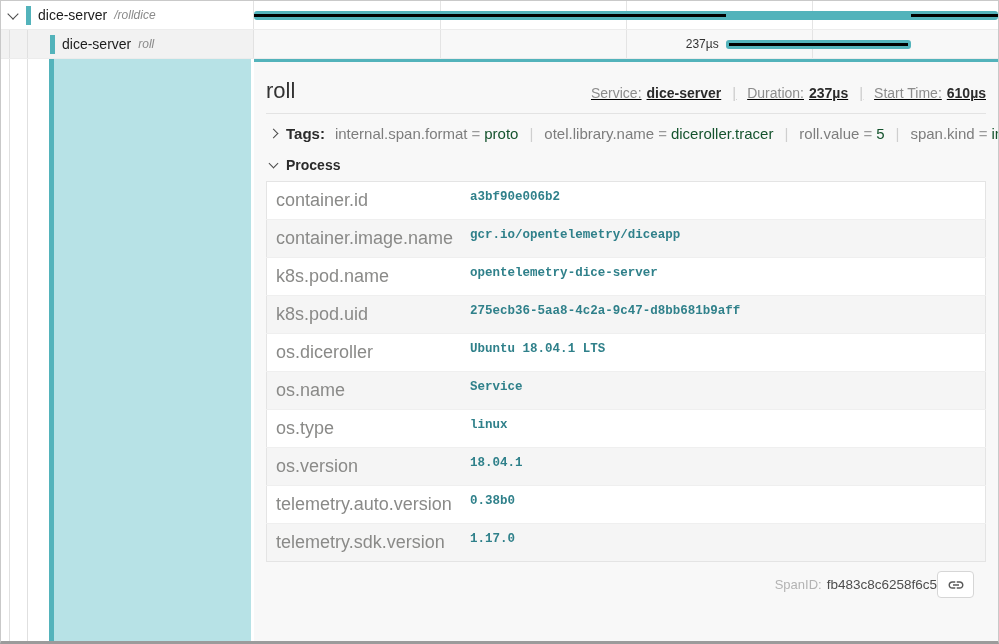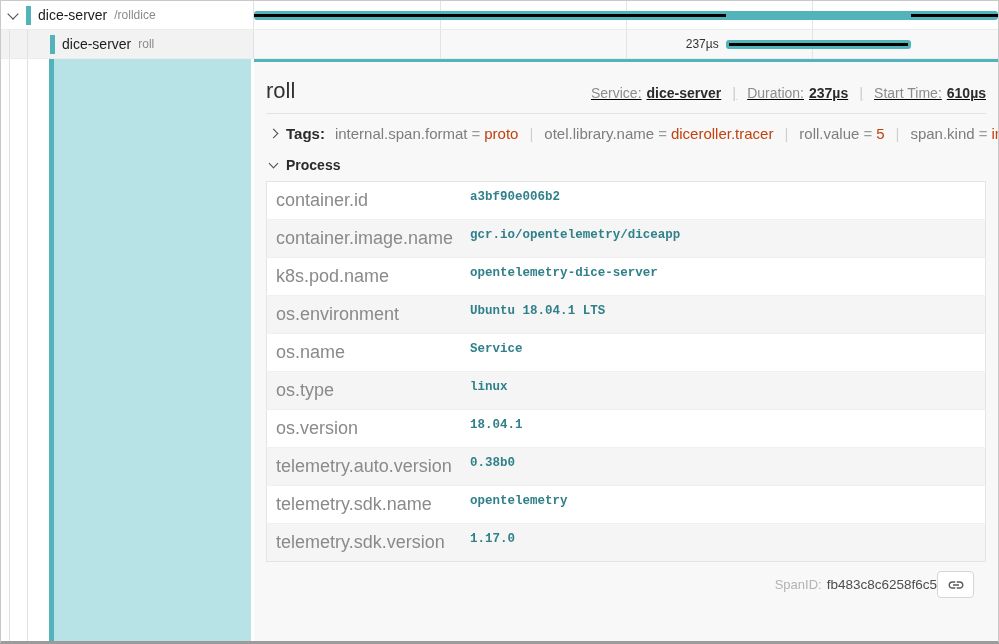--- a/index.html
+++ b/index.html
@@ -18,21 +18,21 @@
   
   .span-row { display:flex; height:29px; border-bottom:1px solid #ececec; }
   .name-col {
     width:253px; position:relative; flex:none;
     border-right:1px solid #e2e2e2;
     display:flex; align-items:center; overflow:hidden;
   }
   .row-selected .name-col { background:#f2f2f2; }
   .row-selected .timeline-cell { background:#f8f8f8; }
   .svc-name { font-size:14px; font-weight:500; color:#1c1c1c; margin-left:7px; white-space:nowrap; }
-  .op-name  { font-size:12px; color:#8a8a8a; margin-left:7px; white-space:nowrap; }
+  .op-name  { font-size:12px; color:#8a8a8a; margin-left:7px; white-space:nowrap;font-style:italic; }
   .mini-bar { width:5px; height:19px; flex:none; }
   .chev { display:inline-block; border-right:1.6px solid #4a4a4a; border-bottom:1.6px solid #4a4a4a; flex:none; }
   .chev-tree  { width:8px; height:8px; transform:rotate(45deg); margin:-3px 0 0 8px; }
   .row1 .mini-bar { margin-left:9px; }
   .row2 .mini-bar { margin-left:49px; }
   .guide { position:absolute; top:0; bottom:0; width:1px; background:#e0e0e0; }
 
   .timeline-cell { flex:1; position:relative; background:#fff; }
   .gridline { position:absolute; top:0; bottom:0; width:1px; background:#e4e4e4; }
   .span-bar { position:absolute; top:10px; height:9px; border-radius:3px; }
@@ -56,21 +56,21 @@
   .ov-value { color:#2b2b2b; font-weight:bold; margin-left:5px; }
   .ov-div { color:#ccc; margin:0 11px; font-size:15px; }
   .header-rule { border-bottom:1px solid #e3e3e3; }
 
   .tags-row { display:flex; align-items:center; padding:11px 0 5px 2px; font-size:15px; cursor:pointer; }
   .chev-right { width:7px; height:7px; transform:rotate(-45deg); margin:0 0 0 2px; }
   .chev-down  { width:7px; height:7px; transform:rotate(45deg); margin:-3px 0 0 2px; }
   .tags-label { font-weight:bold; color:#2b2b2b; margin:0 10px 0 9px; }
   .tag-key { color:#7d7d7d; }
   .tag-eq  { color:#9a9a9a; margin:0 4px; }
-  .tag-val { color:#c2410c; }
+  .tag-val { color:#14532d; }
   .tag-div { color:#cfcfcf; margin:0 11px; }
 
   .process-row { display:flex; align-items:center; padding:10px 0 8px 2px; cursor:pointer; }
   .process-label { font-weight:bold; color:#2b2b2b; font-size:14px; margin-left:9px; }
 
   table.kv {
     width:100%; border-collapse:collapse;
     border:1px solid #e4e4e4; background:#fff;
   }
   table.kv tr:nth-child(even) { background:#f5f5f5; }
@@ -173,42 +173,42 @@
             </tr>
             <tr>
               <td class="kv-key">container.image.name</td>
               <td class="kv-val" style="color: rgb(47, 128, 138);">gcr.io/opentelemetry/diceapp</td>
             </tr>
             <tr>
               <td class="kv-key">k8s.pod.name</td>
               <td class="kv-val" style="color: rgb(47, 128, 138);">opentelemetry-dice-server</td>
             </tr>
             <tr>
-              <td class="kv-key">os.environment</td>
+              <td class="kv-key">k8s.pod.uid</td>
+              <td class="kv-val" style="color: rgb(47, 128, 138);">275ecb36-5aa8-4c2a-9c47-d8bb681b9aff</td>
+            </tr>
+            <tr>
+              <td class="kv-key">os.diceroller</td>
               <td class="kv-val" style="color: rgb(47, 128, 138);">Ubuntu 18.04.1 LTS</td>
             </tr>
             <tr>
               <td class="kv-key">os.name</td>
               <td class="kv-val" style="color: rgb(47, 128, 138);">Service</td>
             </tr>
             <tr>
               <td class="kv-key">os.type</td>
               <td class="kv-val" style="color: rgb(47, 128, 138);">linux</td>
             </tr>
             <tr>
               <td class="kv-key">os.version</td>
               <td class="kv-val" style="color: rgb(47, 128, 138);">18.04.1</td>
             </tr>
             <tr>
               <td class="kv-key">telemetry.auto.version</td>
               <td class="kv-val" style="color: rgb(47, 128, 138);">0.38b0</td>
-            </tr>
-            <tr>
-              <td class="kv-key">telemetry.sdk.name</td>
-              <td class="kv-val" style="color: rgb(47, 128, 138);">opentelemetry</td>
             </tr>
             <tr>
               <td class="kv-key">telemetry.sdk.version</td>
               <td class="kv-val" style="color: rgb(47, 128, 138);">1.17.0</td>
             </tr>
           </tbody>
       </table>
 
       <div class="detail-footer">
         <span class="spanid-label">SpanID:</span>

